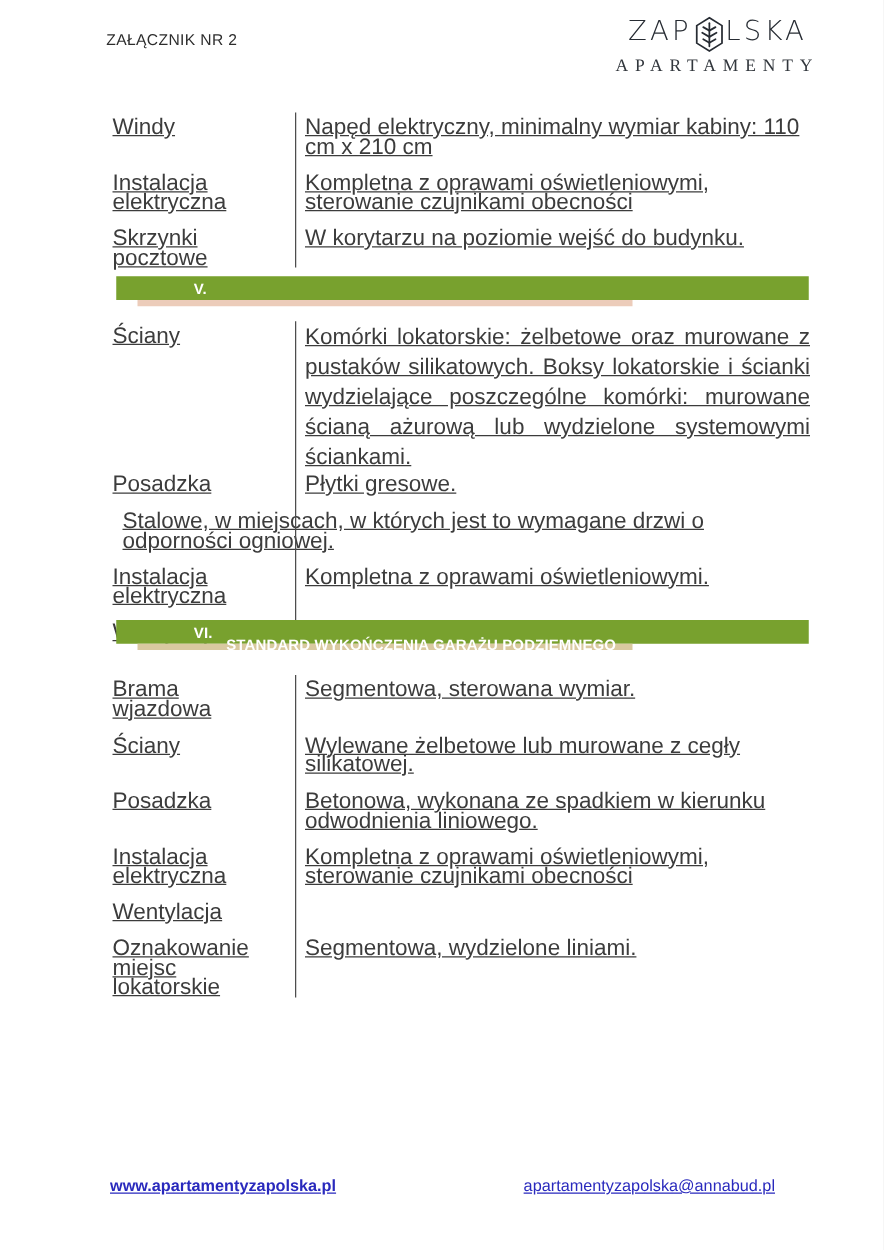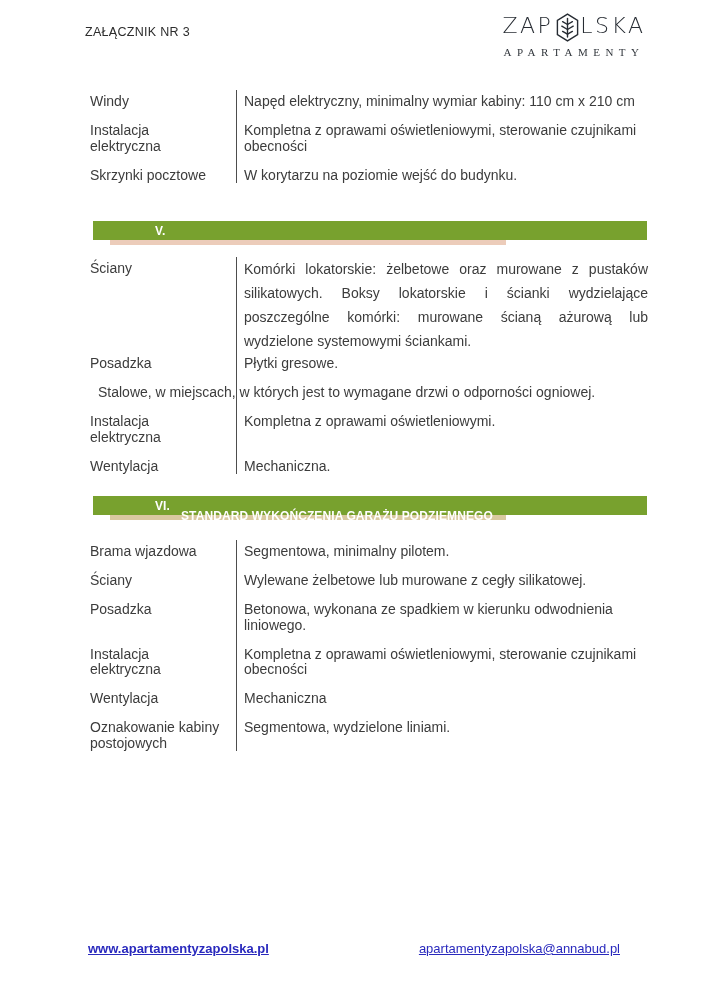--- a/index.html
+++ b/index.html
@@ -7,54 +7,54 @@
     position:relative;width:707px;height:1000px;background:#fff;margin:0 auto;
     font-family:"Liberation Sans",sans-serif;color:#3c3c3c;overflow:hidden;
   }
   
   .attachment{position:absolute;left:85px;top:25px;font-size:12.5px;letter-spacing:.3px;color:#2d2d2d;}
   .logo{position:absolute;left:488px;top:6px;width:172px;text-align:center;color:#272c33;}
   .logo-word{display:flex;align-items:center;justify-content:center;font-family:"DejaVu Sans",sans-serif;
     font-weight:200;font-size:22px;letter-spacing:2.5px;line-height:40px;}
   .logo-word .glyph{white-space:pre;}
   .logo-leaf{margin:2px 1px 0 3px;display:block;}
-  .logo-sub{margin-top:0px;font-family:"Liberation Serif",serif;font-size:11px;letter-spacing:5.5px;color:#32373d;}
+  .logo-sub{margin-top:0px;font-family:"Liberation Serif",serif;font-size:14px;letter-spacing:5.5px;color:#32373d;}
   
   .sec{position:absolute;left:90px;width:558px;}
   .sec0{top:94px;}
   .sec1{top:221px;}
   .sec2{top:496px;}
   .bar{
     box-sizing:border-box;width:554px;height:19px;margin-left:3px;
     background:var(--bar,#78a12e);color:#fff;font-weight:bold;font-size:12px;
     display:flex;align-items:center;padding-left:62px;letter-spacing:.1px;white-space:nowrap;
   }
   .bar .num{margin-right:11px;}
   .shadow{height:5px;width:396px;margin-left:20px;}
   .sec1 .rows{margin-top:16px;}
   .sec2 .rows{margin-top:24px;}
   .rows{position:relative;}
   .rows::before{content:"";position:absolute;left:146px;top:-4px;bottom:0px;width:1px;background:#4d4d4d;}
   .row{display:flex;margin-bottom:13.5px;}
   .row.tight{margin-bottom:3px;}
-  .cell{font-size:14px;line-height:15.5px;}
+  .cell{font-size:18px;line-height:15.5px;text-decoration:underline;}
   .label{width:146px;flex:none;box-sizing:border-box;padding-right:14px;}
   .value{flex:1;padding-left:8px;}
   .value.justify{text-align:justify;line-height:24px;margin-top:-4px;}
   
   .flink{position:absolute;top:941px;font-size:13px;color:var(--link,#2929bd);text-decoration:underline;cursor:pointer;}
   .site{left:88px;font-weight:bold;}
   .mail{right:87px;}
 </style>
 </head>
 <body>
 
 <div class="page" style="--bar: #78a12e; --link: #2929bd; color: rgb(60, 60, 60);">
 
-  <div class="attachment">ZAŁĄCZNIK NR 3</div>
+  <div class="attachment">ZAŁĄCZNIK NR 2</div>
 
   <div class="logo">
     <div class="logo-word">
       <span class="glyph">ZAP</span>
       <svg class="logo-leaf" width="23" height="29" viewBox="0 0 23 29">
         <g fill="none" stroke="#272c33" stroke-width="1.4" stroke-linecap="round">
           <polygon points="11.5,1.2 21.6,7.5 21.6,21.5 11.5,27.8 1.4,21.5 1.4,7.5"></polygon>
           <line x1="11.5" y1="5.5" x2="11.5" y2="24"></line>
           <line x1="11.5" y1="11.5" x2="6.6" y2="8.7"></line>
           <line x1="11.5" y1="11.5" x2="16.4" y2="8.7"></line>
@@ -115,40 +115,39 @@
       </div>
       <div class="sec sec2">
         <div class="bar">
           <div class="num" style="display: inline;">VI.</div>
           <div class="ttl" style="display: inline; margin-top: 20px;">STANDARD WYKOŃCZENIA GARAŻU PODZIEMNEGO</div>
         </div>
         <div class="shadow" style="background: rgb(217, 201, 160);"></div>
         <div class="rows">
           <div class="row">
             <div class="cell label">Brama wjazdowa</div>
-            <div class="cell value">Segmentowa, minimalny pilotem.</div>
+            <div class="cell value">Segmentowa, sterowana wymiar.</div>
           </div>
           <div class="row">
             <div class="cell label">Ściany</div>
             <div class="cell value">Wylewane żelbetowe lub murowane z cegły silikatowej.</div>
           </div>
           <div class="row">
             <div class="cell label">Posadzka</div>
             <div class="cell value">Betonowa, wykonana ze spadkiem w kierunku odwodnienia liniowego.</div>
           </div>
           <div class="row">
             <div class="cell label">Instalacja elektryczna</div>
             <div class="cell value">Kompletna z oprawami oświetleniowymi, sterowanie czujnikami obecności</div>
           </div>
           <div class="row">
             <div class="cell label">Wentylacja</div>
-            <div class="cell value">Mechaniczna</div>
           </div>
           <div class="row">
-            <div class="cell label">Oznakowanie kabiny postojowych</div>
+            <div class="cell label">Oznakowanie miejsc lokatorskie</div>
             <div class="cell value">Segmentowa, wydzielone liniami.</div>
           </div>
         </div>
       </div>
     </div>
 
   <a class="flink site">www.apartamentyzapolska.pl</a>
   <a class="flink mail">apartamentyzapolska@annabud.pl</a>
 
 </div>

